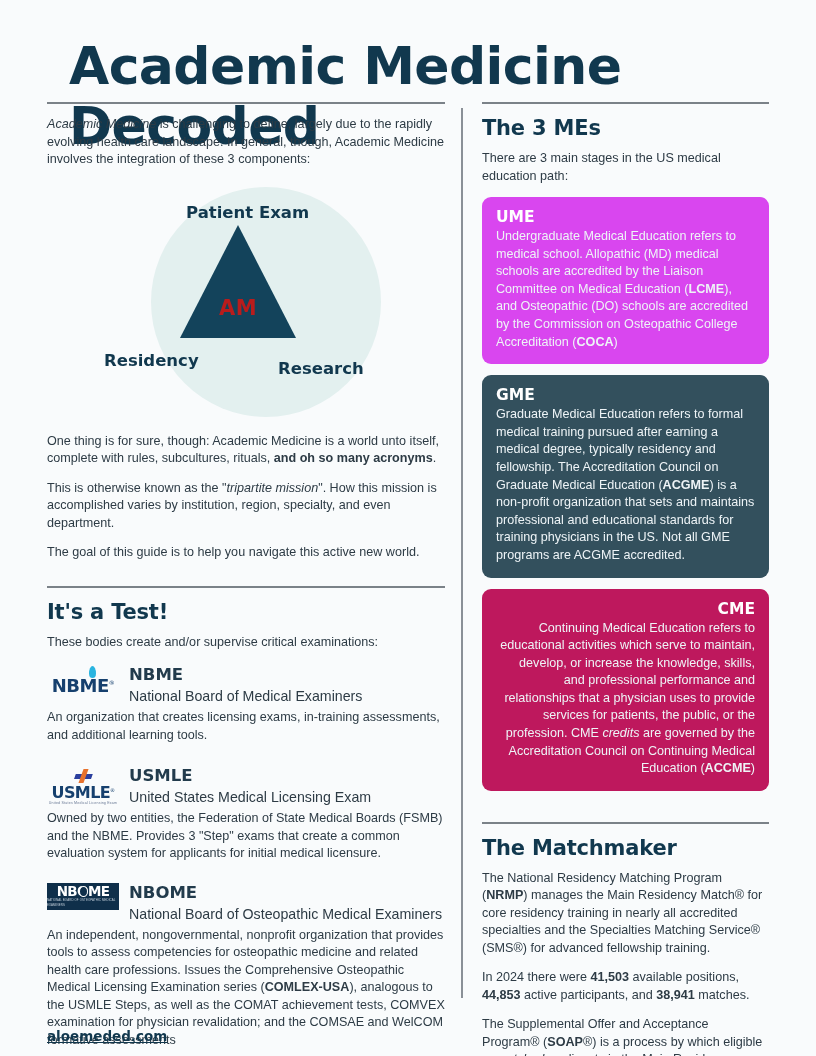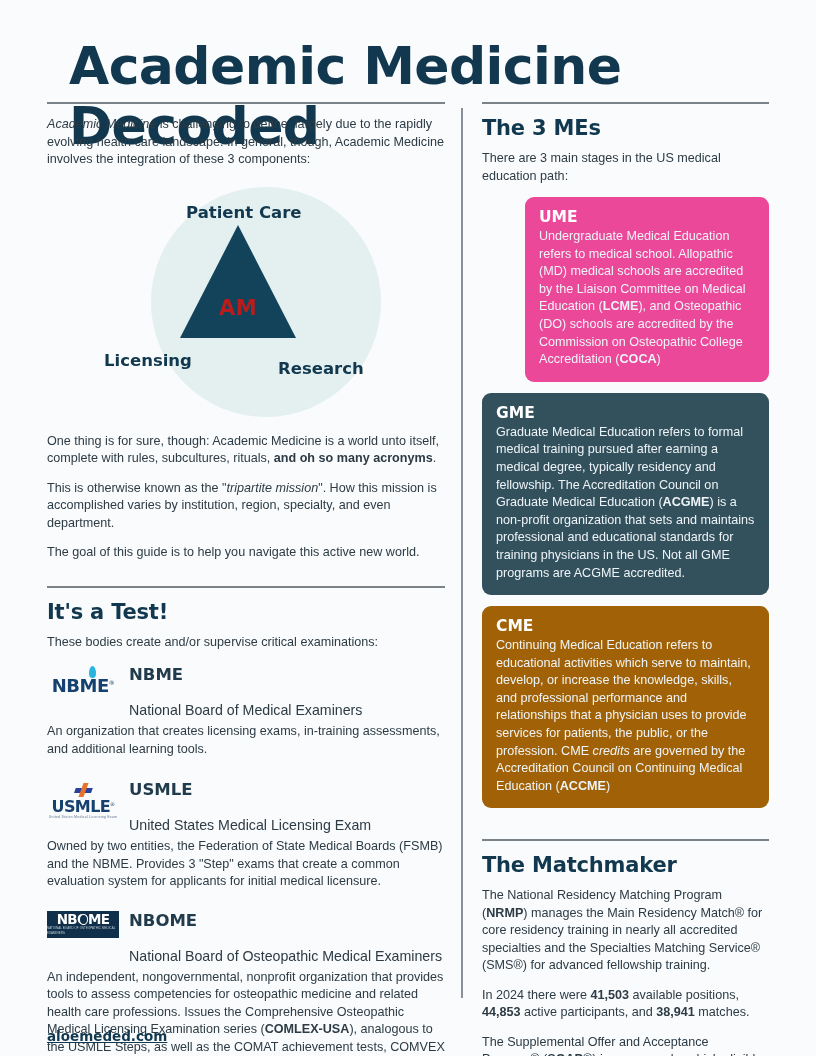--- a/index.html
+++ b/index.html
@@ -149,21 +149,21 @@
     font-size: 16.5px;
     font-weight: bold;
     color: #223b4c;
     line-height: 19px;
     font-family: "DejaVu Sans", sans-serif;
   }
   .org-full {
     font-size: 14.2px;
     color: #2d3b45;
     line-height: 20px;
-    margin-top: 16px;
+    margin-top: 2px;
   }
   .org-desc {
     font-size: 12.6px;
     line-height: 17.5px;
     margin-top: 3px;
     color: #2d3b45;
   }
 
   
   .logo-nbme {
@@ -290,23 +290,23 @@
     font-weight: bold;
     margin-bottom: 2px;
     font-family: "DejaVu Sans", sans-serif;
     color: #ffffff;
   }
   .card .card-body {
     font-size: 12.6px;
     line-height: 17.6px;
     color: #eef4f7;
   }
-  .card.ume { background: #ec4899; margin-left: 43px; }
+  .card.ume { background: #d946ef; }
   .card.gme { background: #33505d; }
-  .card.cme { background: #a16207; }
+  .card.cme { background: #be185d; text-align: right; }
 
   .section-gap { height: 14px; }
   .rule-right { margin-top: 6px; }
 </style>
 </head>
 <body>
 
 <div class="page">
 
   <div class="title">Academic Medicine Decoded</div>
@@ -317,22 +317,22 @@
     <div class="rule"></div>
 
     <p>
       <i>Academic Medicine</i><span> is challenging to define, largely due to the rapidly evolving health care landscape. In general, though, Academic Medicine involves the integration of these 3 components:</span>
     </p>
 
     <div class="diagram">
       <div class="circle"></div>
       <div class="tri"></div>
       <div class="am">AM</div>
-      <div class="lbl lbl-top">Patient Care</div>
-      <div class="lbl lbl-left">Licensing</div>
+      <div class="lbl lbl-top">Patient Exam</div>
+      <div class="lbl lbl-left">Residency</div>
       <div class="lbl lbl-right">Research</div>
     </div>
 
     <p>
       <span>One thing is for sure, though: Academic Medicine is a world unto itself, complete with rules, subcultures, rituals, </span><b>and oh so many acronyms</b><span>.</span>
     </p>
 
     <p>
       <span>This is otherwise known as the "</span><i>tripartite mission</i><span>". How this mission is accomplished varies by institution, region, specialty, and even department.</span>
     </p>

